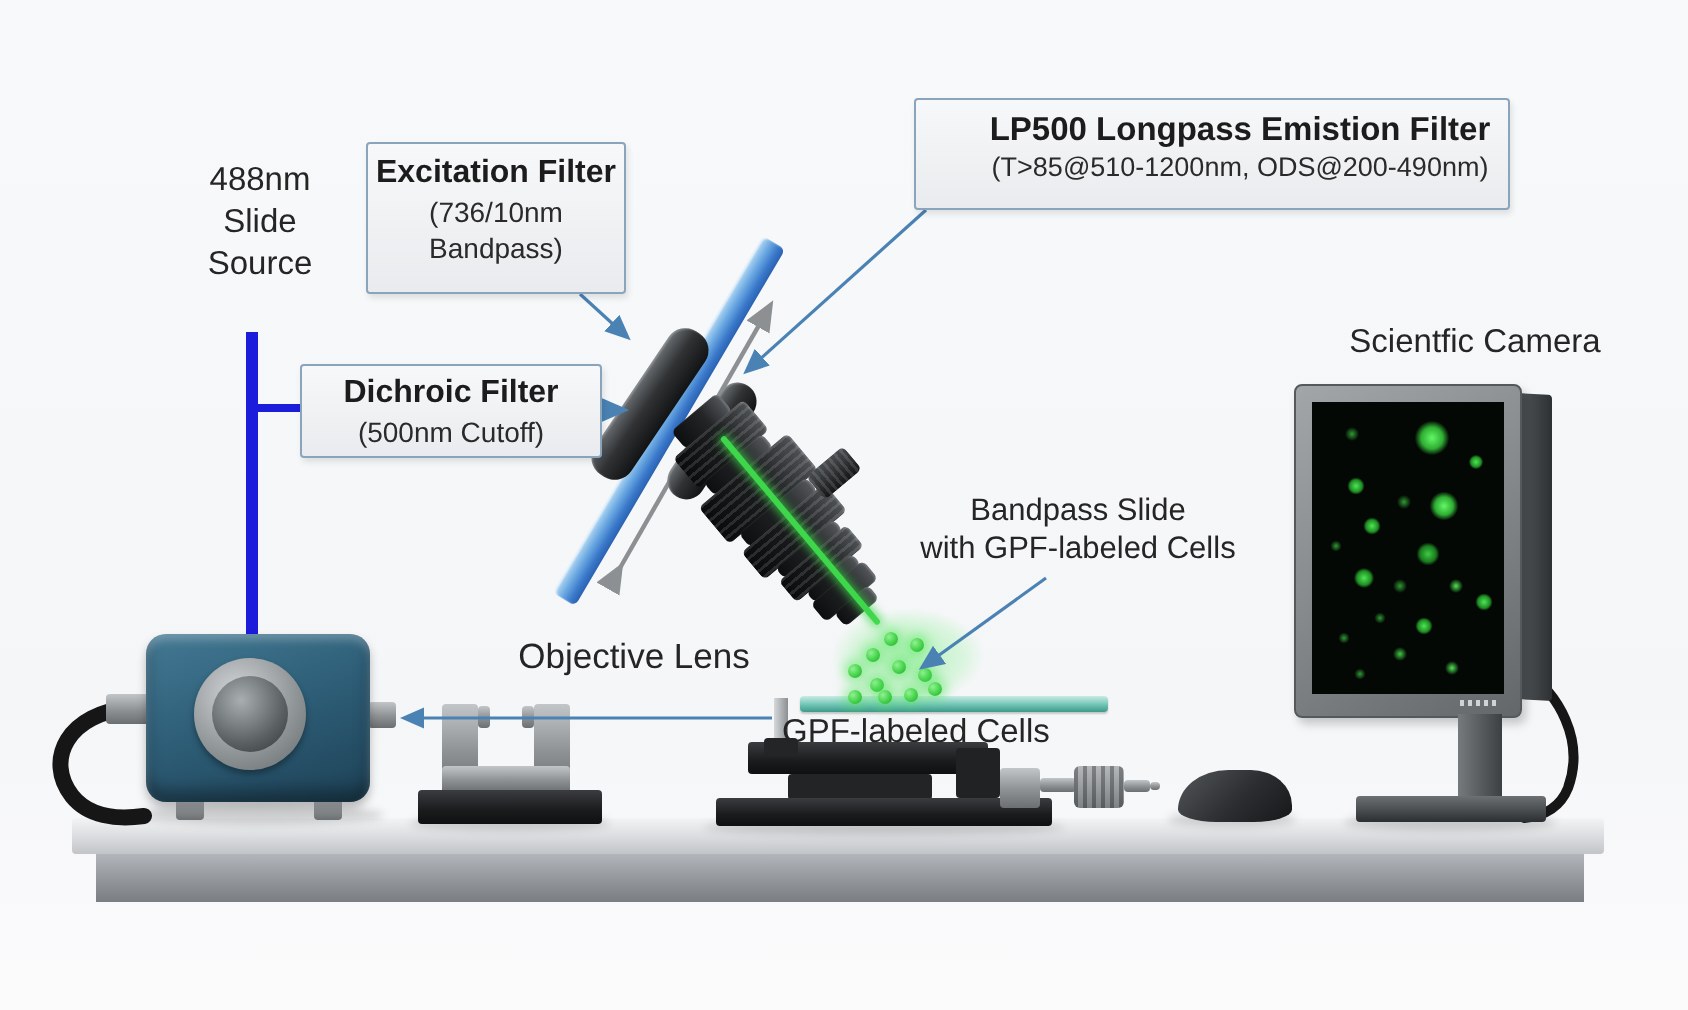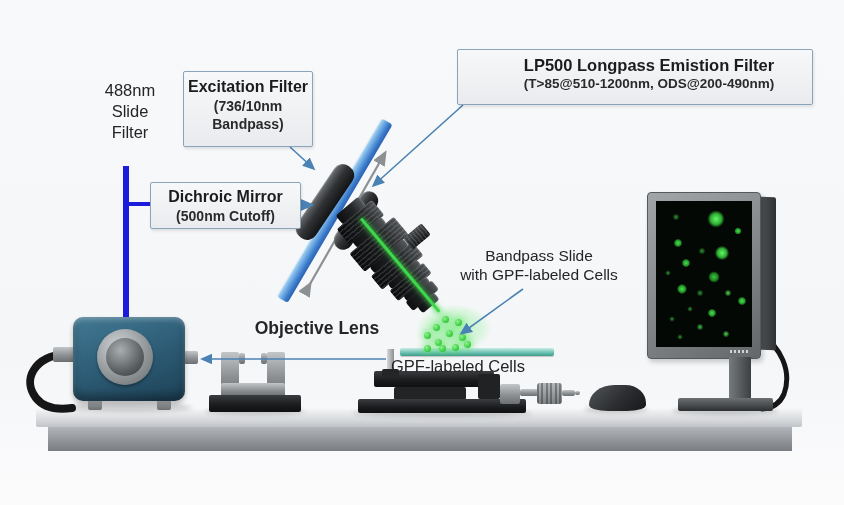--- a/index.html
+++ b/index.html
@@ -14,21 +14,21 @@
     background:linear-gradient(180deg,#f3f4f5 0%,#d9dbde 55%,#c1c4c8 100%);}
   .bench-front{left:48px;top:427px;width:744px;height:24px;z-index:1;
     background:linear-gradient(180deg,#b2b5b9 0%,#92959a 55%,#7a7d82 100%);}
   .shadow{background:rgba(0,0,0,0.16);border-radius:50%;filter:blur(2px);z-index:2;}
 
   
   .callout{z-index:9;background:linear-gradient(180deg,#f7f8f9,#e9ebee);
     border:1.5px solid #8aa4bc;border-radius:2px;text-align:center;
     box-shadow:1px 2px 3px rgba(0,0,0,0.10);padding-top:5px;box-sizing:border-box;}
   .callout .t{font-weight:bold;font-size:16px;line-height:20px;color:#1c1c1c;}
-  .callout .s{font-size:14px;line-height:18px;color:#2a2a2a;font-weight:bold;}
+  .callout .s{font-size:14px;line-height:18px;color:#2a2a2a;}
   .plain{z-index:9;text-align:center;color:#252525;font-size:16.5px;line-height:21px;}
 
   
   .slab{left:231px;top:204px;width:207px;height:13px;z-index:3;border-radius:3px;
     transform:rotate(-59.5deg);
     background:linear-gradient(180deg,#b9dcf4 0%,#6aa8e2 40%,#3a78ca 75%,#2a62b2 100%);
     box-shadow:inset 0 1px 1px rgba(255,255,255,0.7);}
   .disc{z-index:4;border-radius:10px;
     background:linear-gradient(180deg,#6b6f73 0%,#303234 45%,#121314 100%);
     box-shadow:inset 0 1px 1px rgba(255,255,255,0.25);}
@@ -220,36 +220,37 @@
     <line x1="290" y1="147" x2="313" y2="168" stroke="#4a82b4" stroke-width="1.6" marker-end="url(#ab)"></line>
     <line x1="463" y1="105" x2="374" y2="185" stroke="#4a82b4" stroke-width="1.6" marker-end="url(#ab)"></line>
     <line x1="301" y1="205" x2="311" y2="205" stroke="#4a82b4" stroke-width="1.8" marker-end="url(#ab)"></line>
     <line x1="523" y1="289" x2="462" y2="333" stroke="#4a82b4" stroke-width="1.6" marker-end="url(#ab)"></line>
     <line x1="386" y1="359" x2="203" y2="359" stroke="#4a82b4" stroke-width="1.5" marker-end="url(#ab)"></line>
   </svg>
 
   <div class="abs plain" style="left:85px;top:80px;width:90px;">
     <div>488nm</div>
     <div>Slide</div>
-    <div>Filter</div>
-  </div>
-  <div class="abs plain" style="left:238px;top:318px;width:158px;font-size:17.5px;font-weight:bold;">Objective Lens</div>
+    <div>Source</div>
+  </div>
+  <div class="abs plain" style="left:238px;top:318px;width:158px;font-size:17.5px;">Objective Lens</div>
+  <div class="abs plain" style="left:650px;top:161px;width:175px;">Scientfic Camera</div>
   <div class="abs plain" style="left:450px;top:246px;width:178px;font-size:15.5px;line-height:19px;">
     <div>Bandpass Slide</div>
     <div>with GPF-labeled Cells</div>
   </div>
   <div class="abs plain" style="left:391px;top:356px;width:125px;white-space:nowrap;z-index:9;">GPF-labeled Cells</div>
 
   <div class="abs callout" style="left:183px;top:71px;width:130px;height:76px;">
     <div class="t">Excitation Filter</div>
     <div class="s">(736/10nm</div>
     <div class="s">Bandpass)</div>
   </div>
-  <div class="abs callout" style="left:457px;top:49px;width:356px;height:56px;padding-left:28px;">
+  <div class="abs callout" style="left:457px;top:49px;width:298px;height:56px;padding-left:28px;">
     <div class="t" style="font-size:16.5px;">LP500 Longpass Emistion Filter</div>
     <div class="s" style="font-size:13.5px;">(T&gt;85@510-1200nm, ODS@200-490nm)</div>
   </div>
   <div class="abs callout" style="left:150px;top:182px;width:151px;height:47px;padding-top:4px;">
-    <div class="t">Dichroic Mirror</div>
+    <div class="t">Dichroic Filter</div>
     <div class="s">(500nm Cutoff)</div>
   </div>
 
 </div>
 
 </body></html>

